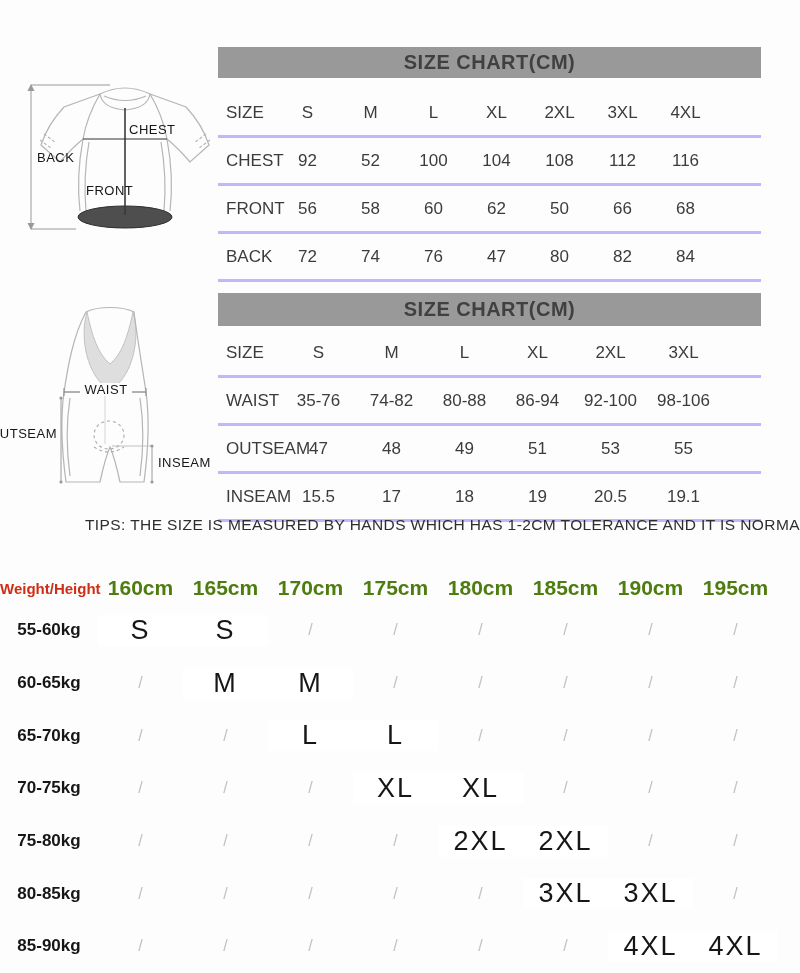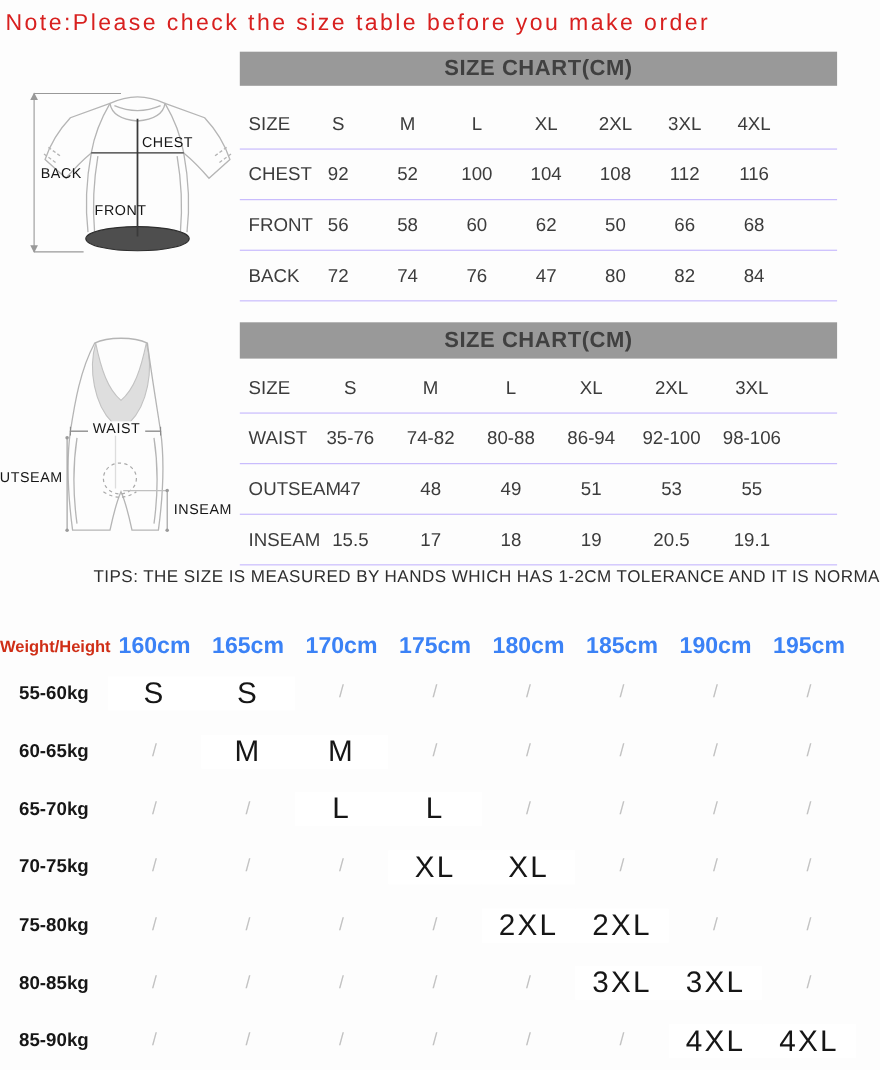--- a/index.html
+++ b/index.html
@@ -8,49 +8,48 @@
   .note{position:absolute;left:5px;top:9px;font-size:21px;letter-spacing:2.2px;
         color:#d8201f;white-space:nowrap;}
   .bar{position:absolute;left:218px;width:543px;background:#999999;color:#404040;
        font-weight:bold;font-size:20px;text-align:center;letter-spacing:.5px;}
   .bar1{top:47px;height:31px;line-height:31px;}
   .bar2{top:293px;height:33px;line-height:33px;}
   .chart-table{position:absolute;left:218px;width:543px;}
   .chart1{top:90px;}
   .chart2{top:330px;}
   .trow{display:grid;align-items:center;}
-  .chart-table .trow{height:45px;border-bottom:1px solid #c4b5fd;}
+  .chart-table .trow{height:45px;border-bottom:3px solid #c4b5fd;}
   .chart1 .trow{grid-template-columns:58px repeat(7,63px);}
   .chart2 .trow{grid-template-columns:64px repeat(6,73px);}
   .chart-table .tcell{text-align:center;font-size:17px;color:#3c3c3c;white-space:nowrap;}
   .chart-table .row-label{text-align:left;padding-left:8px;overflow:visible;}
   .diagram{position:absolute;}
   .jersey{left:0;top:82px;}
   .shorts{left:0;top:306px;}
   .diagram text{font-size:13px;fill:#161616;letter-spacing:.5px;}
   .tips{position:absolute;left:85px;top:516px;width:714px;text-align:center;
         font-size:15.5px;color:#2e2e2e;letter-spacing:.4px;white-space:nowrap;}
   .fit-header{position:absolute;left:0;top:572px;width:800px;height:32px;display:grid;
               grid-template-columns:98px repeat(8,85px);align-items:center;}
   .corner{color:#cf2e16;font-weight:bold;font-size:15px;text-align:center;white-space:nowrap;}
   .heights{display:contents;}
-  .hcell{text-align:center;font-weight:bold;font-size:21px;color:#3b82f6;}
+  .hcell{text-align:center;font-weight:bold;font-size:21px;color:#4d7c0f;}
   .fit-body{position:absolute;left:0;top:604px;width:800px;}
   .fit-body .trow{grid-template-columns:98px repeat(8,85px);height:52.7px;}
   .fit-body .tcell{text-align:center;font-size:27px;color:#161616;letter-spacing:2px;
                    background:#fff;white-space:nowrap;}
   .fit-body .row-label{font-size:17px;font-weight:bold;letter-spacing:0;background:none;}
   .fit-body .slash{font-size:16px;color:#c2c2c2;letter-spacing:0;background:none;}
 </style>
 </head>
 <body>
 
 <div class="page">
 
-  <div class="note">Note:Please check the size table before you make order</div>
 
   <svg class="diagram jersey" width="220" height="150" viewBox="0 0 220 150">
     <g fill="none" stroke="#b5b5b5" stroke-width="1.2">
       <path d="M100 12 Q125 0 150 12 Q148 26 125 28 Q102 26 100 12 Z"></path>
       <path d="M104 14 Q125 23 146 14"></path>
       <path d="M100 12 L64 25 Q48 42 41 63 L60 80 Q72 66 83 57"></path>
       <path d="M150 12 L186 25 Q202 42 209 63 L190 80 Q178 66 167 57"></path>
       <path d="M100 12 Q87 34 83 57"></path>
       <path d="M150 12 Q163 34 167 57"></path>
       <path d="M83 57 Q76 95 80 129"></path>

